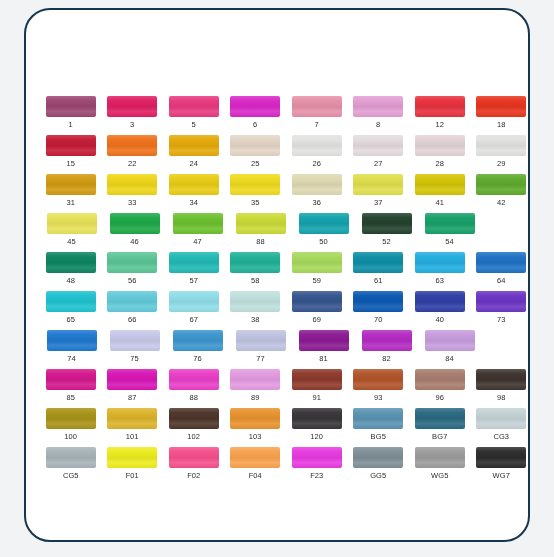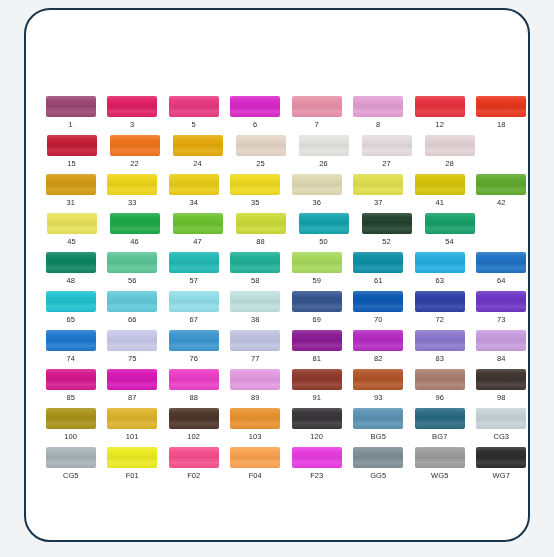--- a/index.html
+++ b/index.html
@@ -150,20 +150,24 @@
           <div class="swatch-label">26</div>
         </div>
         <div class="swatch-cell">
           <div class="swatch-chip" style="background: rgb(227, 218, 221);"></div>
           <div class="swatch-label">27</div>
         </div>
         <div class="swatch-cell">
           <div class="swatch-chip" style="background: rgb(226, 210, 214);"></div>
           <div class="swatch-label">28</div>
         </div>
+        <div class="swatch-cell">
+          <div class="swatch-chip" style="background: rgb(225, 225, 223);"></div>
+          <div class="swatch-label">29</div>
+        </div>
       </div>
       <div class="swatch-row">
         <div class="swatch-cell">
           <div class="swatch-chip" style="background: rgb(210, 155, 18);"></div>
           <div class="swatch-label">31</div>
         </div>
         <div class="swatch-cell">
           <div class="swatch-chip" style="background: rgb(238, 214, 24);"></div>
           <div class="swatch-label">33</div>
         </div>
@@ -276,21 +280,21 @@
         <div class="swatch-cell">
           <div class="swatch-chip" style="background: rgb(54, 85, 143);"></div>
           <div class="swatch-label">69</div>
         </div>
         <div class="swatch-cell">
           <div class="swatch-chip" style="background: rgb(11, 89, 179);"></div>
           <div class="swatch-label">70</div>
         </div>
         <div class="swatch-cell">
           <div class="swatch-chip" style="background: rgb(47, 63, 165);"></div>
-          <div class="swatch-label">72</div>
+          <div class="swatch-label">40</div>
         </div>
         <div class="swatch-cell">
           <div class="swatch-chip" style="background: rgb(108, 53, 197);"></div>
           <div class="swatch-label">73</div>
         </div>
       </div>
       <div class="swatch-row">
         <div class="swatch-cell">
           <div class="swatch-chip" style="background: rgb(31, 120, 207);"></div>
           <div class="swatch-label">74</div>
@@ -309,24 +313,20 @@
         </div>
         <div class="swatch-cell">
           <div class="swatch-chip" style="background: rgb(139, 27, 147);"></div>
           <div class="swatch-label">81</div>
         </div>
         <div class="swatch-cell">
           <div class="swatch-chip" style="background: rgb(180, 43, 194);"></div>
           <div class="swatch-label">82</div>
         </div>
         <div class="swatch-cell">
-          <div class="swatch-chip" style="background: rgb(138, 120, 205);"></div>
-          <div class="swatch-label">83</div>
-        </div>
-        <div class="swatch-cell">
           <div class="swatch-chip" style="background: rgb(199, 157, 221);"></div>
           <div class="swatch-label">84</div>
         </div>
       </div>
       <div class="swatch-row">
         <div class="swatch-cell">
           <div class="swatch-chip" style="background: rgb(212, 24, 142);"></div>
           <div class="swatch-label">85</div>
         </div>
         <div class="swatch-cell">

